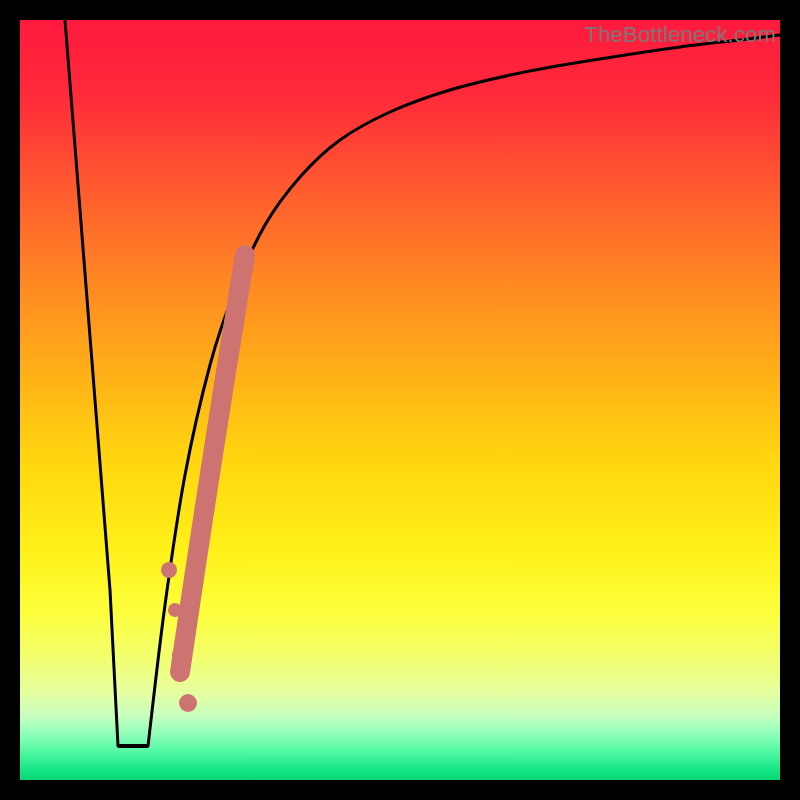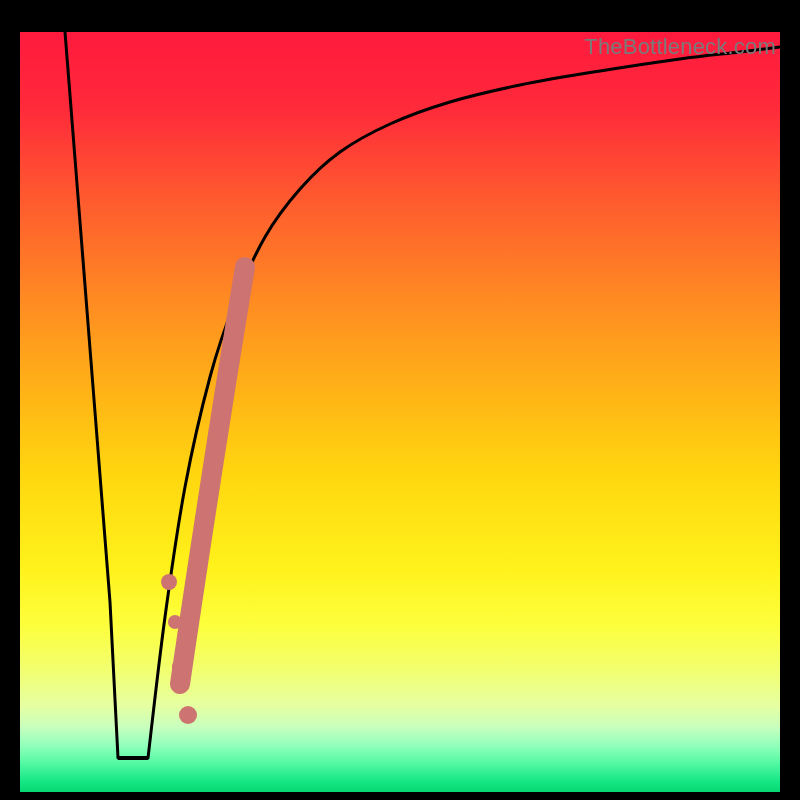--- a/index.html
+++ b/index.html
@@ -10,21 +10,20 @@
     background: #000;
     overflow: hidden;
   }
   .frame {
     position: absolute;
     left: 20px;
     top: 20px;
     width: 760px;
     height: 640px;
     background: #000;
-    margin-top: 12px;
   }
   .gradient {
     position: absolute;
     left: 0;
     top: 0;
     width: 760px;
     height: 760px;
   }
   .watermark {
     position: absolute;

